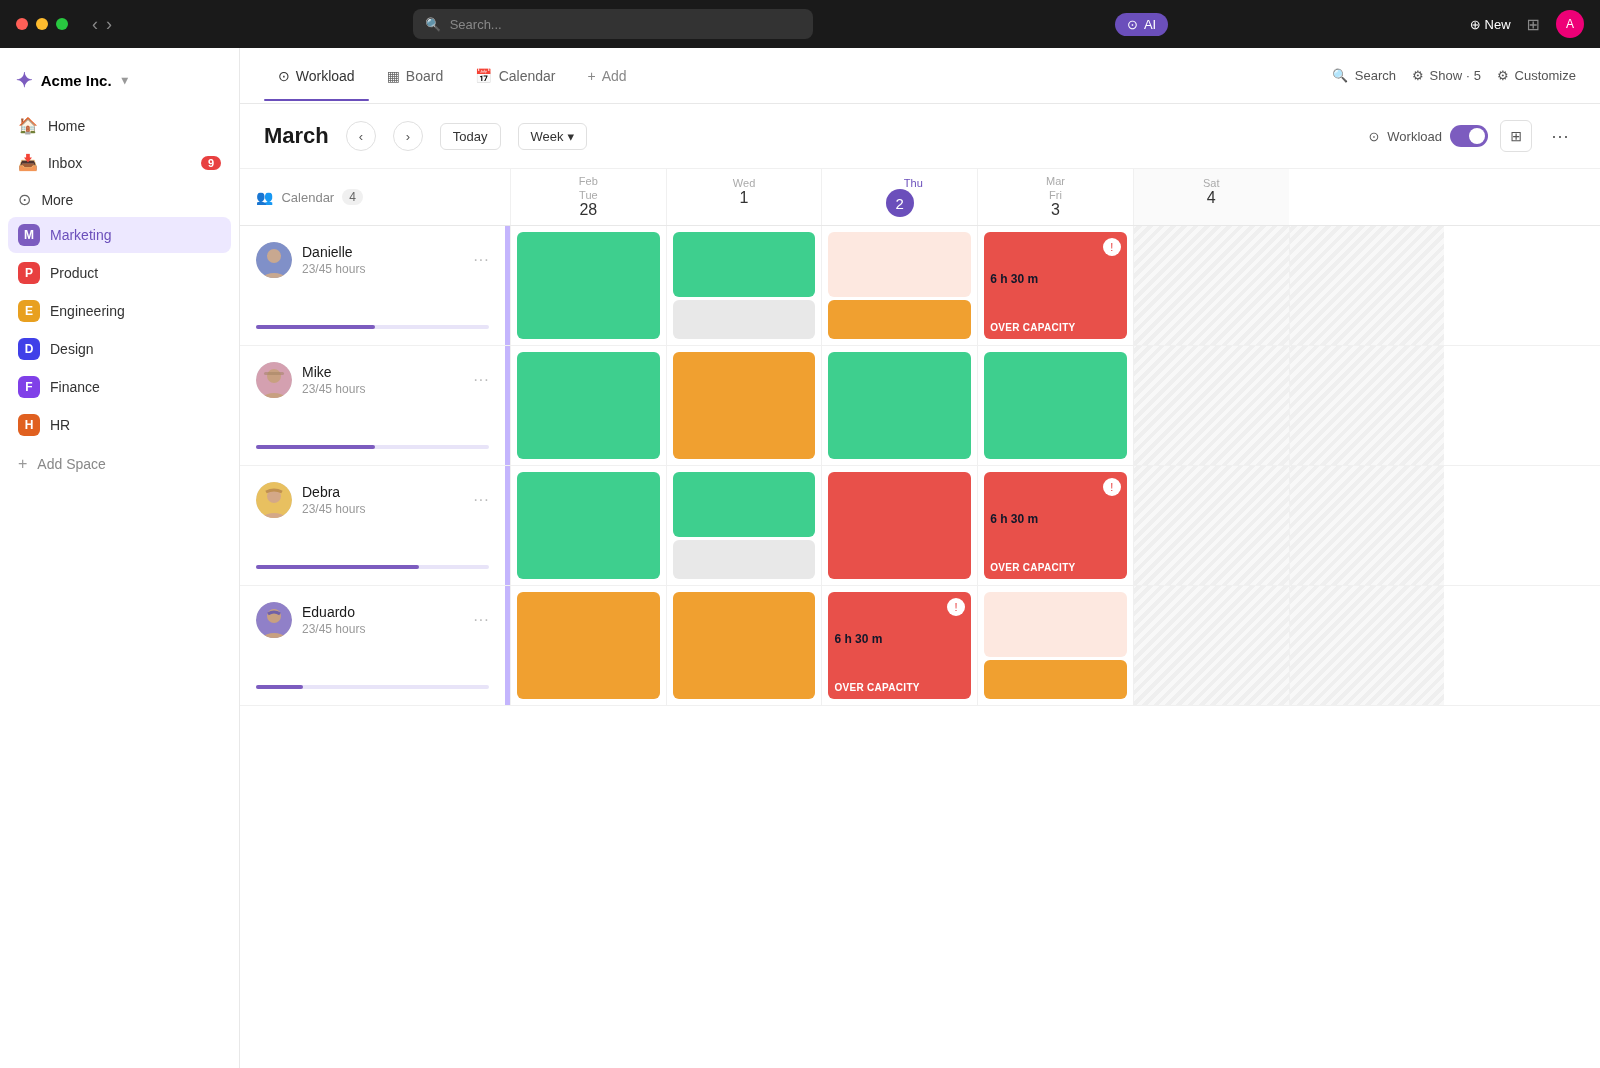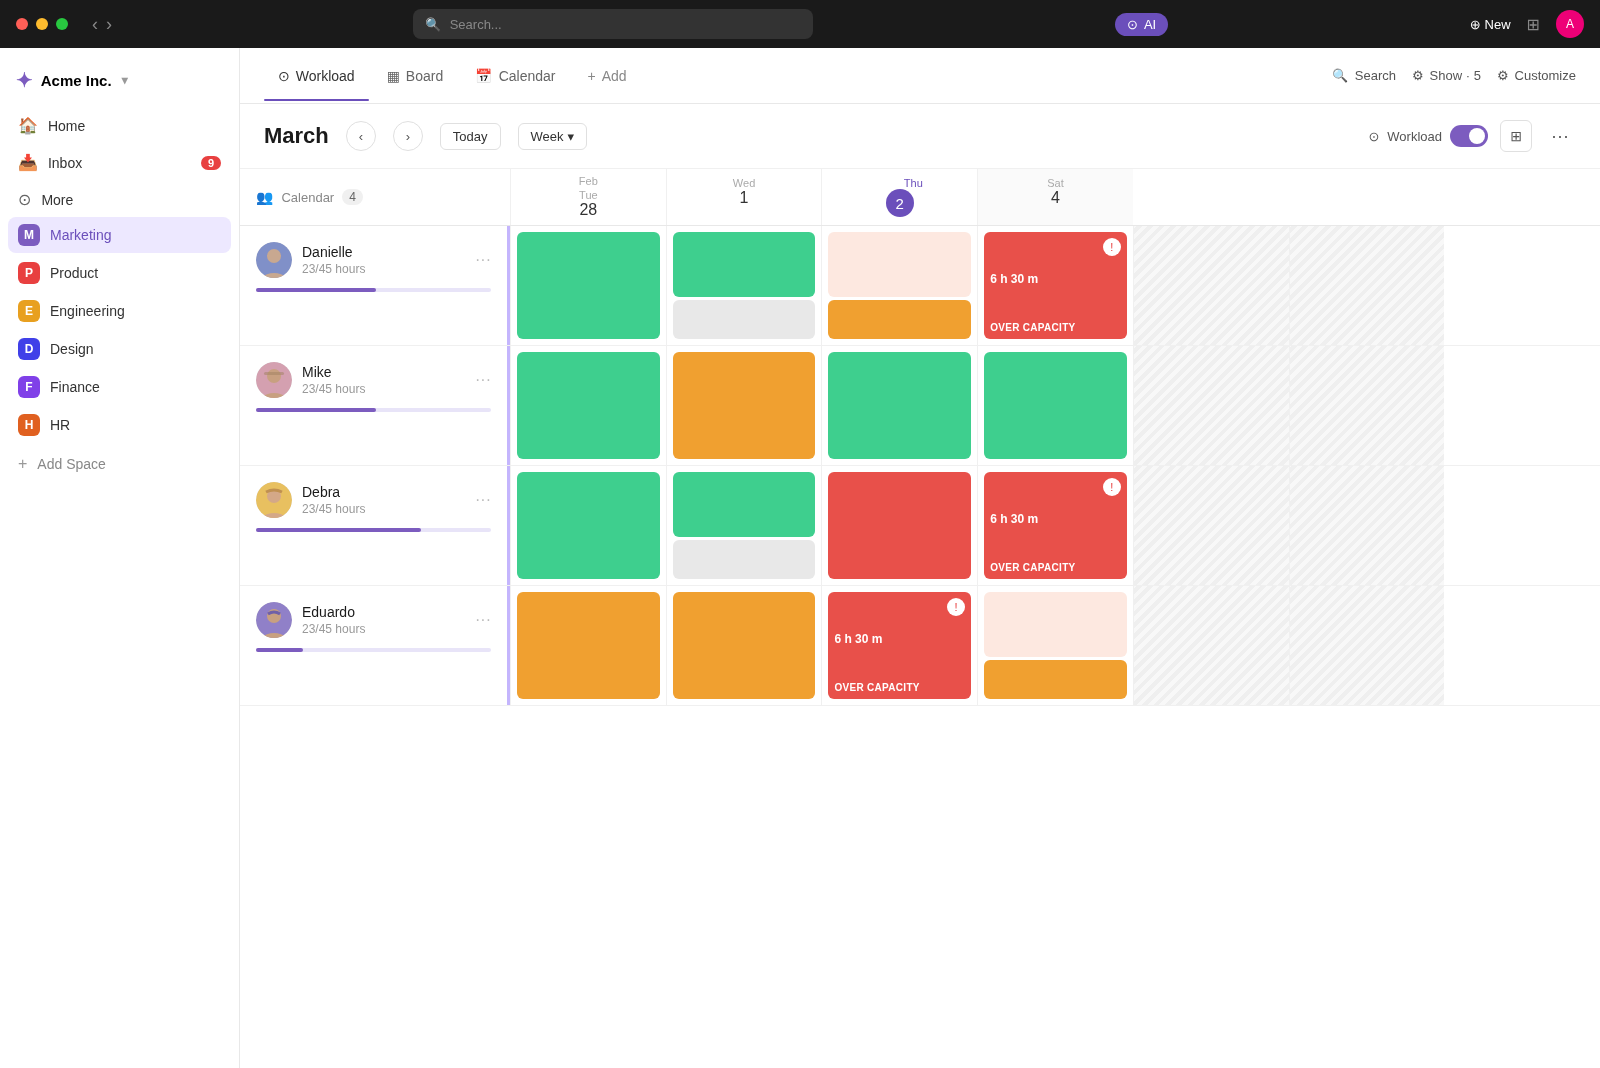--- a/index.html
+++ b/index.html
@@ -190,22 +190,22 @@
     .date-col.weekend { background: #fafafa; }
 
     
     .assignee-row {
       display: grid;
       grid-template-columns: 270px repeat(7, 1fr);
       border-bottom: 1px solid #f0f0f0;
       min-height: 120px;
     }
     .assignee-info {
-      padding: 16px; display: flex; flex-direction: column; justify-content: flex-start;
-      border-right: 3px solid #c4b5fd; position: relative;
+      padding: 16px; display: flex; flex-direction: column; justify-content: space-between;
+      border-right: 5px solid #c4b5fd; position: relative;
     }
     .assignee-top { display: flex; align-items: center; gap: 10px; }
     .assignee-avatar {
       width: 36px; height: 36px; border-radius: 50%; overflow: hidden;
       flex-shrink: 0; background: #e0e0e0;
     }
     .assignee-name { font-size: 14px; font-weight: 500; color: #1a1a1a; }
     .assignee-hours { font-size: 12px; color: #999; margin-top: 2px; }
     .assignee-more { margin-left: auto; color: #bbb; font-size: 16px; cursor: pointer; }
     .assignee-progress {
@@ -235,21 +235,21 @@
     .task-block.orange { background: #f0a030; }
     .task-block.red { background: #e8504a; }
     .task-block.gray { background: #e8e8e8; }
 
     .over-capacity-label {
       font-size: 10px; font-weight: 600; color: white; text-transform: uppercase;
       letter-spacing: 0.3px;
       margin-top: 36px;
     }
     .over-capacity-time {
-      font-size: 12px; font-weight: 600; color: #ffffff;
+      font-size: 12px; font-weight: 600; color: #0f172a;
     }
     .capacity-icon {
       position: absolute; top: 6px; right: 6px;
       width: 18px; height: 18px; background: white; border-radius: 50%;
       display: flex; align-items: center; justify-content: center;
       font-size: 11px; color: #e84040;
     }
   </style>
 </head>
 <body>
@@ -423,20 +423,25 @@
               <span class="date-day-name">Wed</span>
               <span class="date-num">1</span>
             </div>
 
             <div class="date-col today">
               <span class="date-month"></span>
               <span class="date-day-name" style="color:#6b4fbb;margin-left:27px;">Thu</span>
               <span class="date-num" style="background:#6b4fbb; color:white; width:28px; height:28px; border-radius:50%; display:flex; align-items:center; justify-content:center; font-size:15px;">2</span>
             </div>
 
+            <div class="date-col">
+              <span class="date-month">Mar</span>
+              <span class="date-day-name">Fri</span>
+              <span class="date-num">3</span>
+            </div>
 
             <div class="date-col weekend">
               <span class="date-month"></span>
               <span class="date-day-name">Sat</span>
               <span class="date-num">4</span>
             </div>
 
           </div>
 
           <div class="assignee-row">

